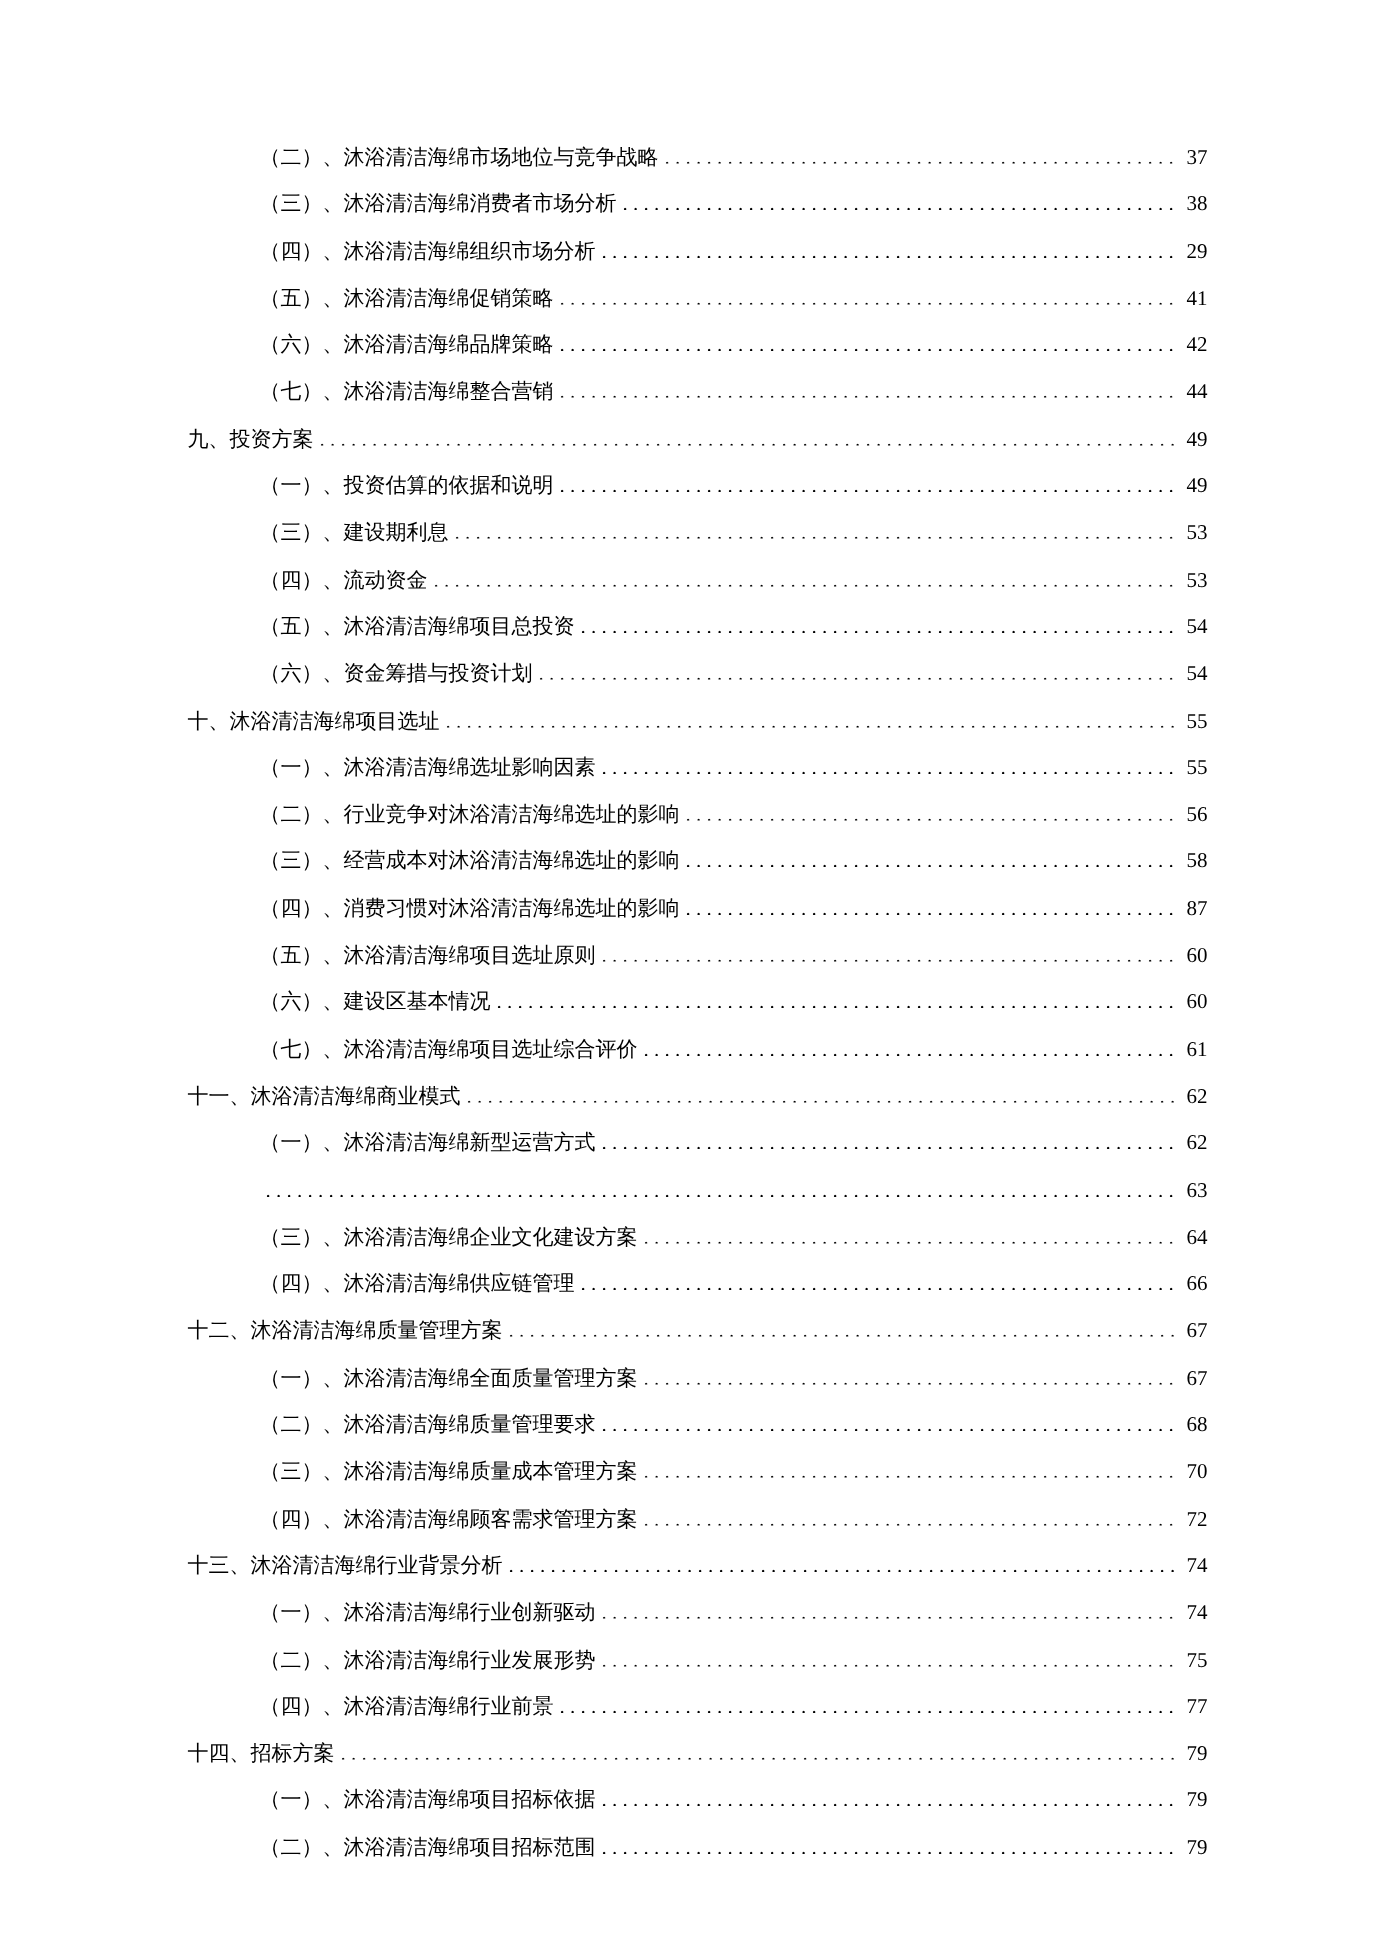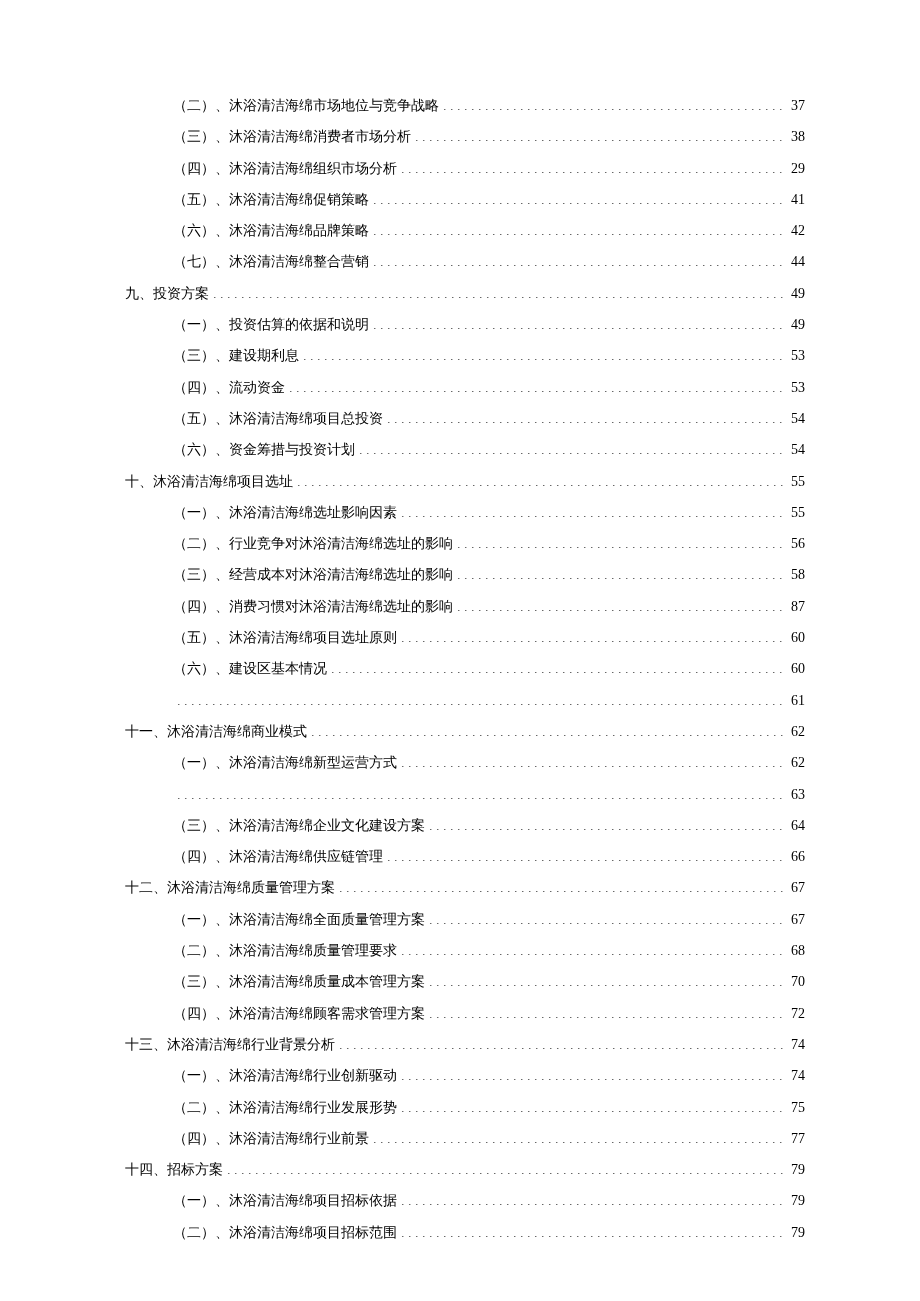--- a/index.html
+++ b/index.html
@@ -149,20 +149,21 @@
       <span class="toc-title">（五）、沐浴清洁海绵项目选址原则</span>
       <span class="toc-dots"></span>
       <span class="toc-page">60</span>
     </div>
     <div class="toc-line level-2">
       <span class="toc-title">（六）、建设区基本情况</span>
       <span class="toc-dots"></span>
       <span class="toc-page">60</span>
     </div>
     <div class="toc-line level-2">
+      <span class="toc-title">（七）、沐浴清洁海绵项目选址综合评价</span>
       <span class="toc-dots"></span>
       <span class="toc-page">61</span>
     </div>
     <div class="toc-line level-1">
       <span class="toc-title">十一、沐浴清洁海绵商业模式</span>
       <span class="toc-dots"></span>
       <span class="toc-page">62</span>
     </div>
     <div class="toc-line level-2">
       <span class="toc-title">（一）、沐浴清洁海绵新型运营方式</span>

